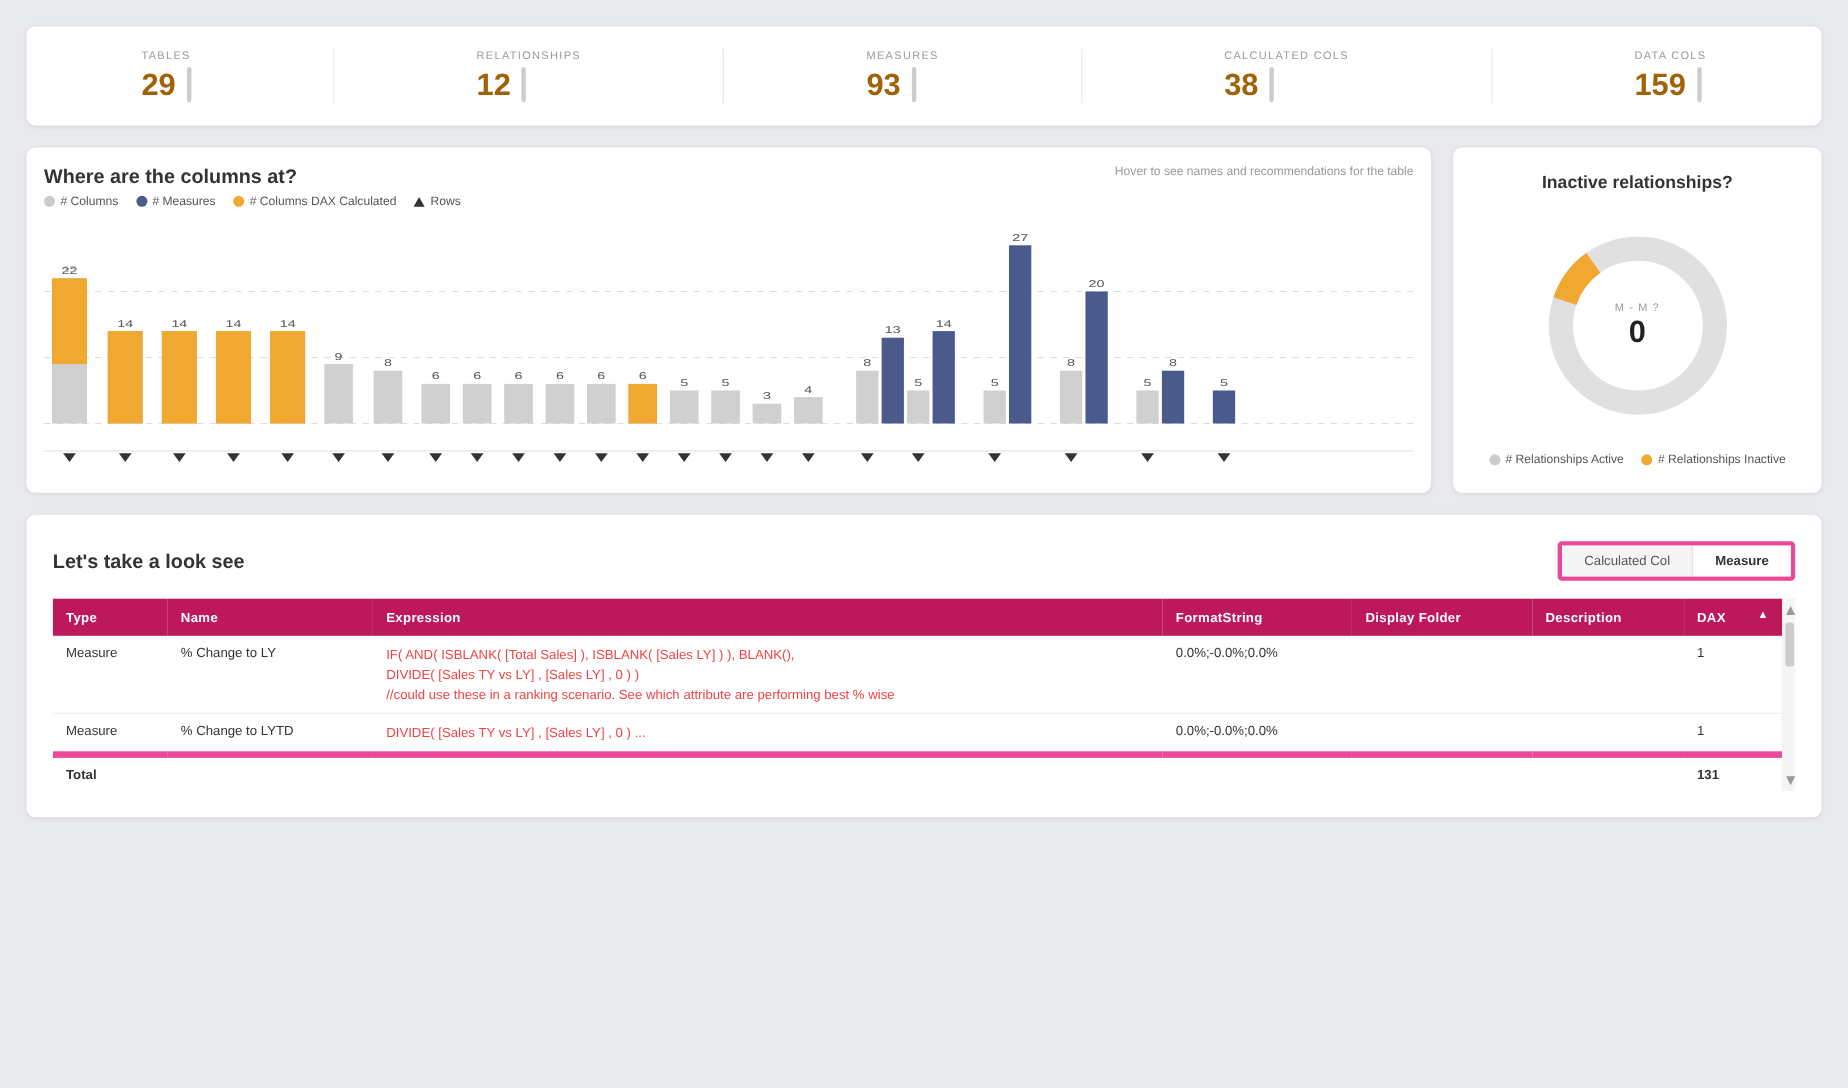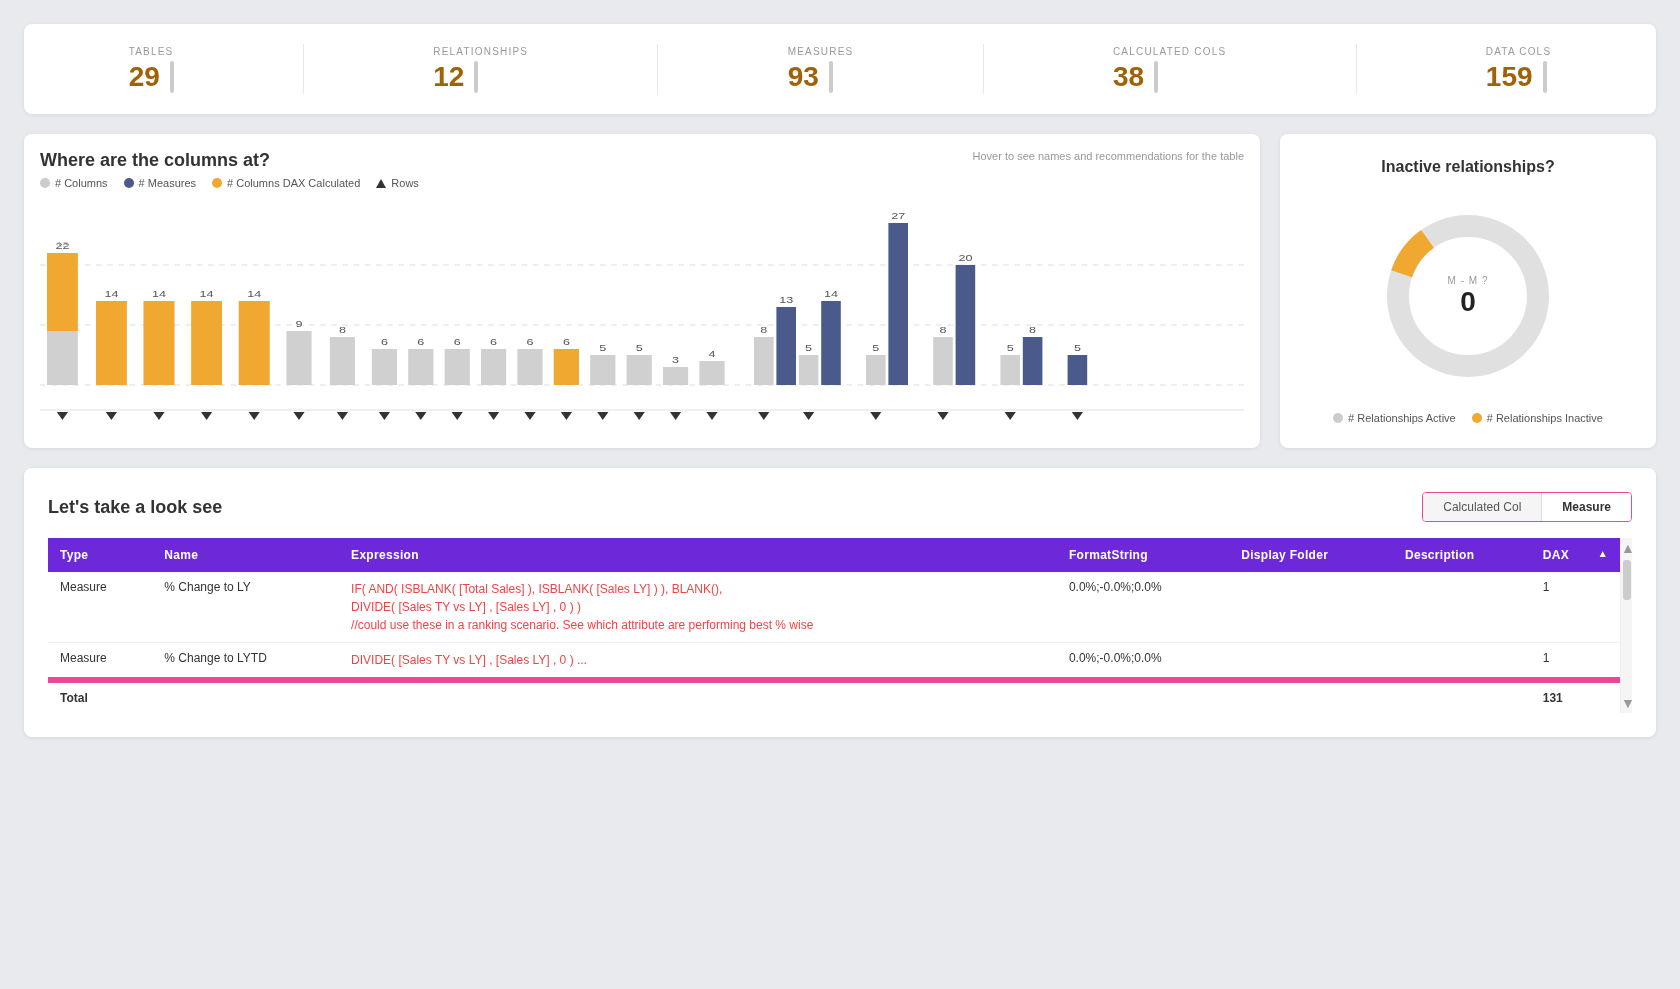--- a/index.html
+++ b/index.html
@@ -67,21 +67,21 @@
       margin-bottom: 20px;
     }
     .chart-card {
       flex: 1;
       background: #fff;
       border-radius: 8px;
       padding: 16px;
       box-shadow: 0 1px 4px rgba(0,0,0,0.08);
     }
     .donut-card {
-      width: 376px;
+      width: 335px;
       background: #fff;
       border-radius: 8px;
       padding: 24px;
       box-shadow: 0 1px 4px rgba(0,0,0,0.08);
       display: flex;
       flex-direction: column;
       align-items: center;
     }
 
     .chart-title {
@@ -179,21 +179,21 @@
       justify-content: space-between;
       align-items: center;
       margin-bottom: 16px;
     }
     .table-section-title {
       font-size: 18px;
       font-weight: 700;
     }
     .toggle-buttons {
       display: flex;
-      border: 1px solid #ec4899;
+      border: 4px solid #ec4899;
       border-radius: 4px;
       overflow: hidden;
     }
     .toggle-btn {
       padding: 7px 20px;
       font-size: 12px;
       background: #f5f5f5;
       border: none;
       cursor: pointer;
       color: #555;
@@ -206,21 +206,21 @@
     .toggle-btn:not(:last-child) {
       border-right: 1px solid #ddd;
     }
 
     
     .data-table {
       width: 100%;
       border-collapse: collapse;
     }
     .data-table th {
-      background: #6d28d9;
+      background: #be185d;
       color: #fff;
       padding: 10px 12px;
       text-align: left;
       font-size: 12px;
       font-weight: 600;
       letter-spacing: 0.3px;
     }
     .data-table td {
       padding: 8px 12px;
       font-size: 12px;

